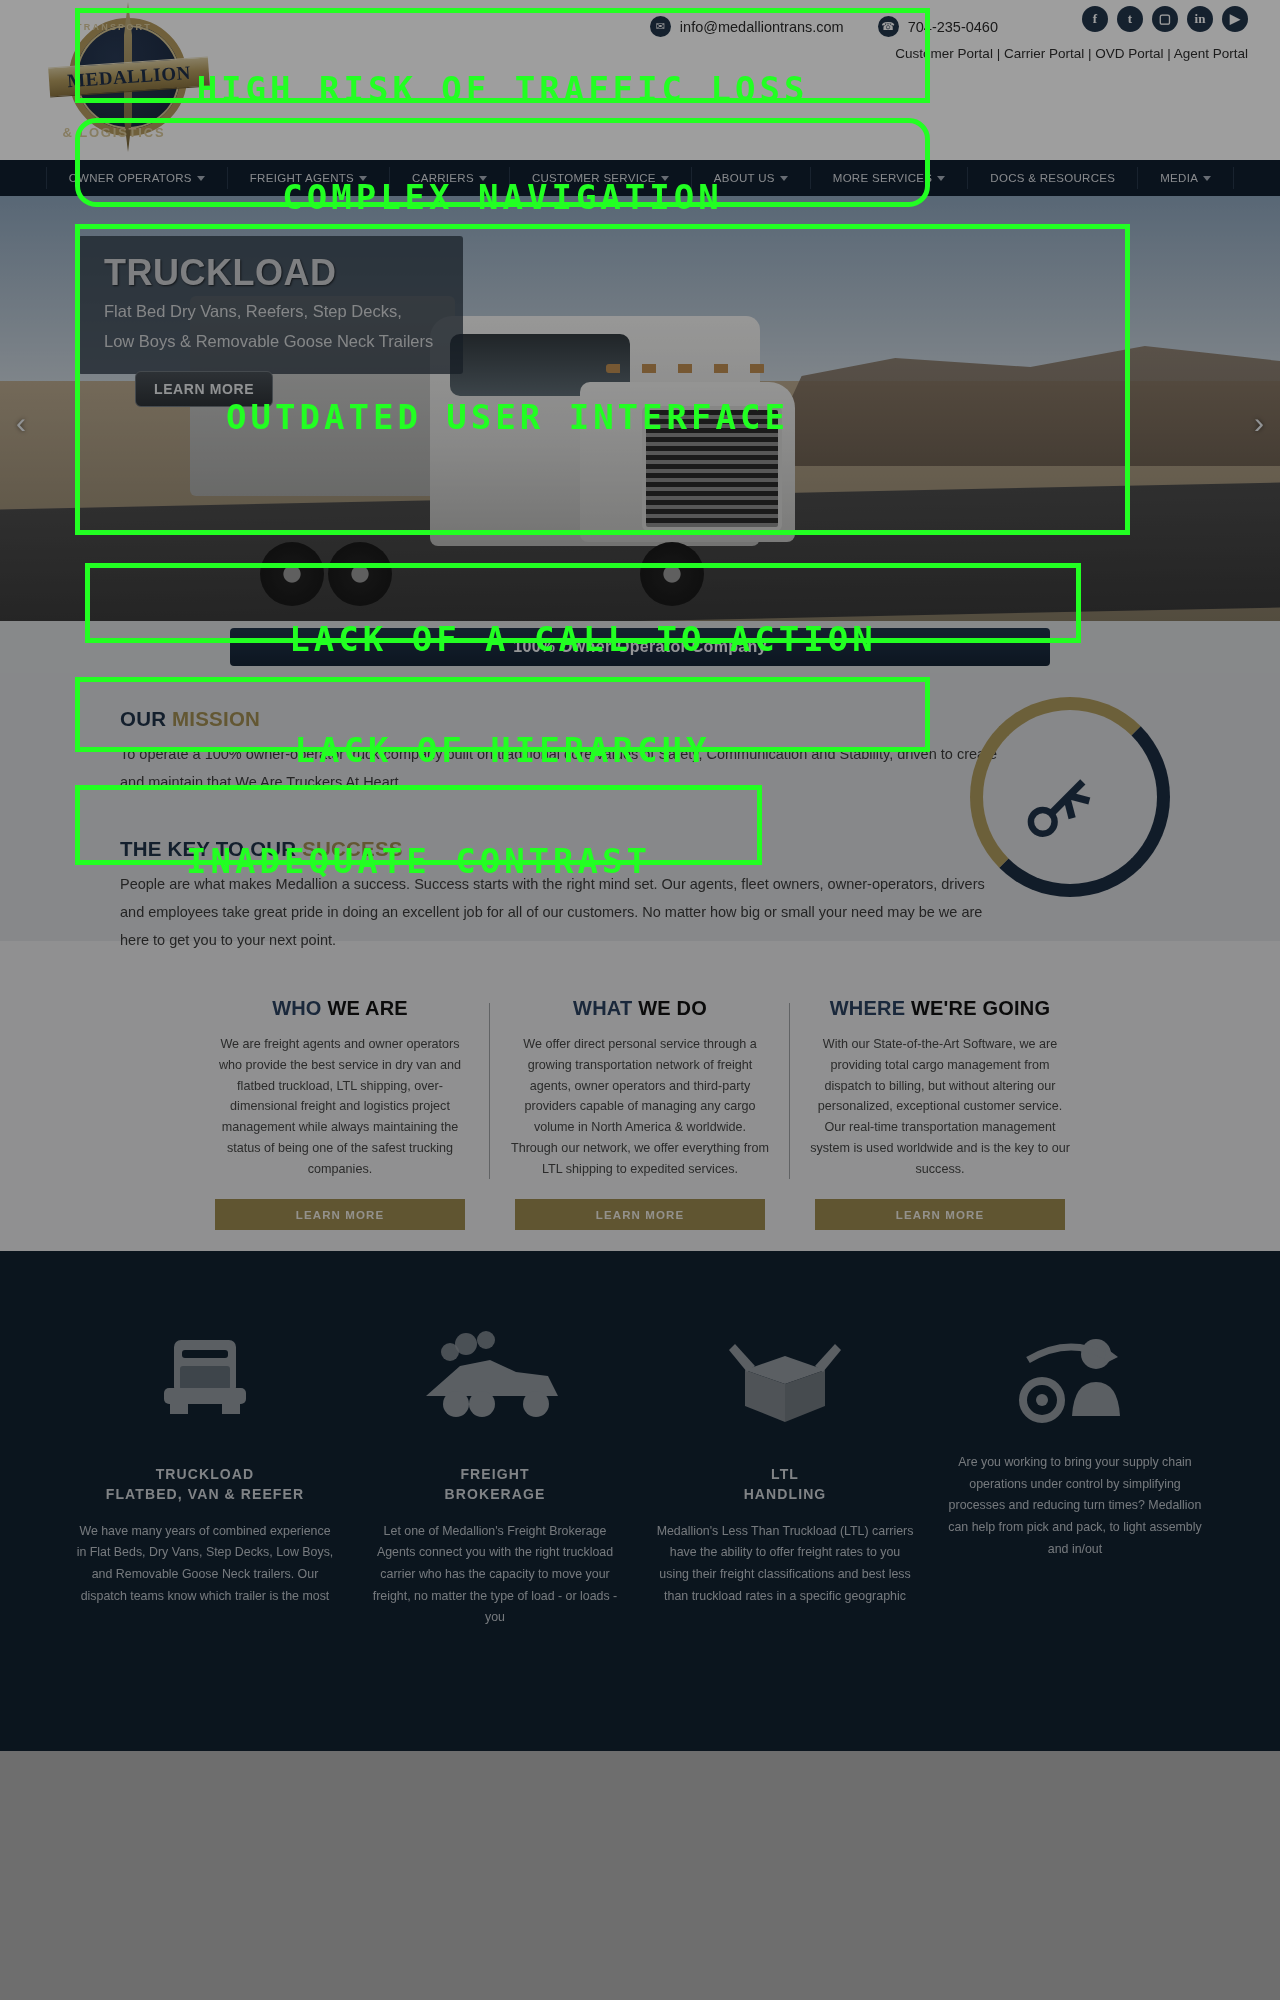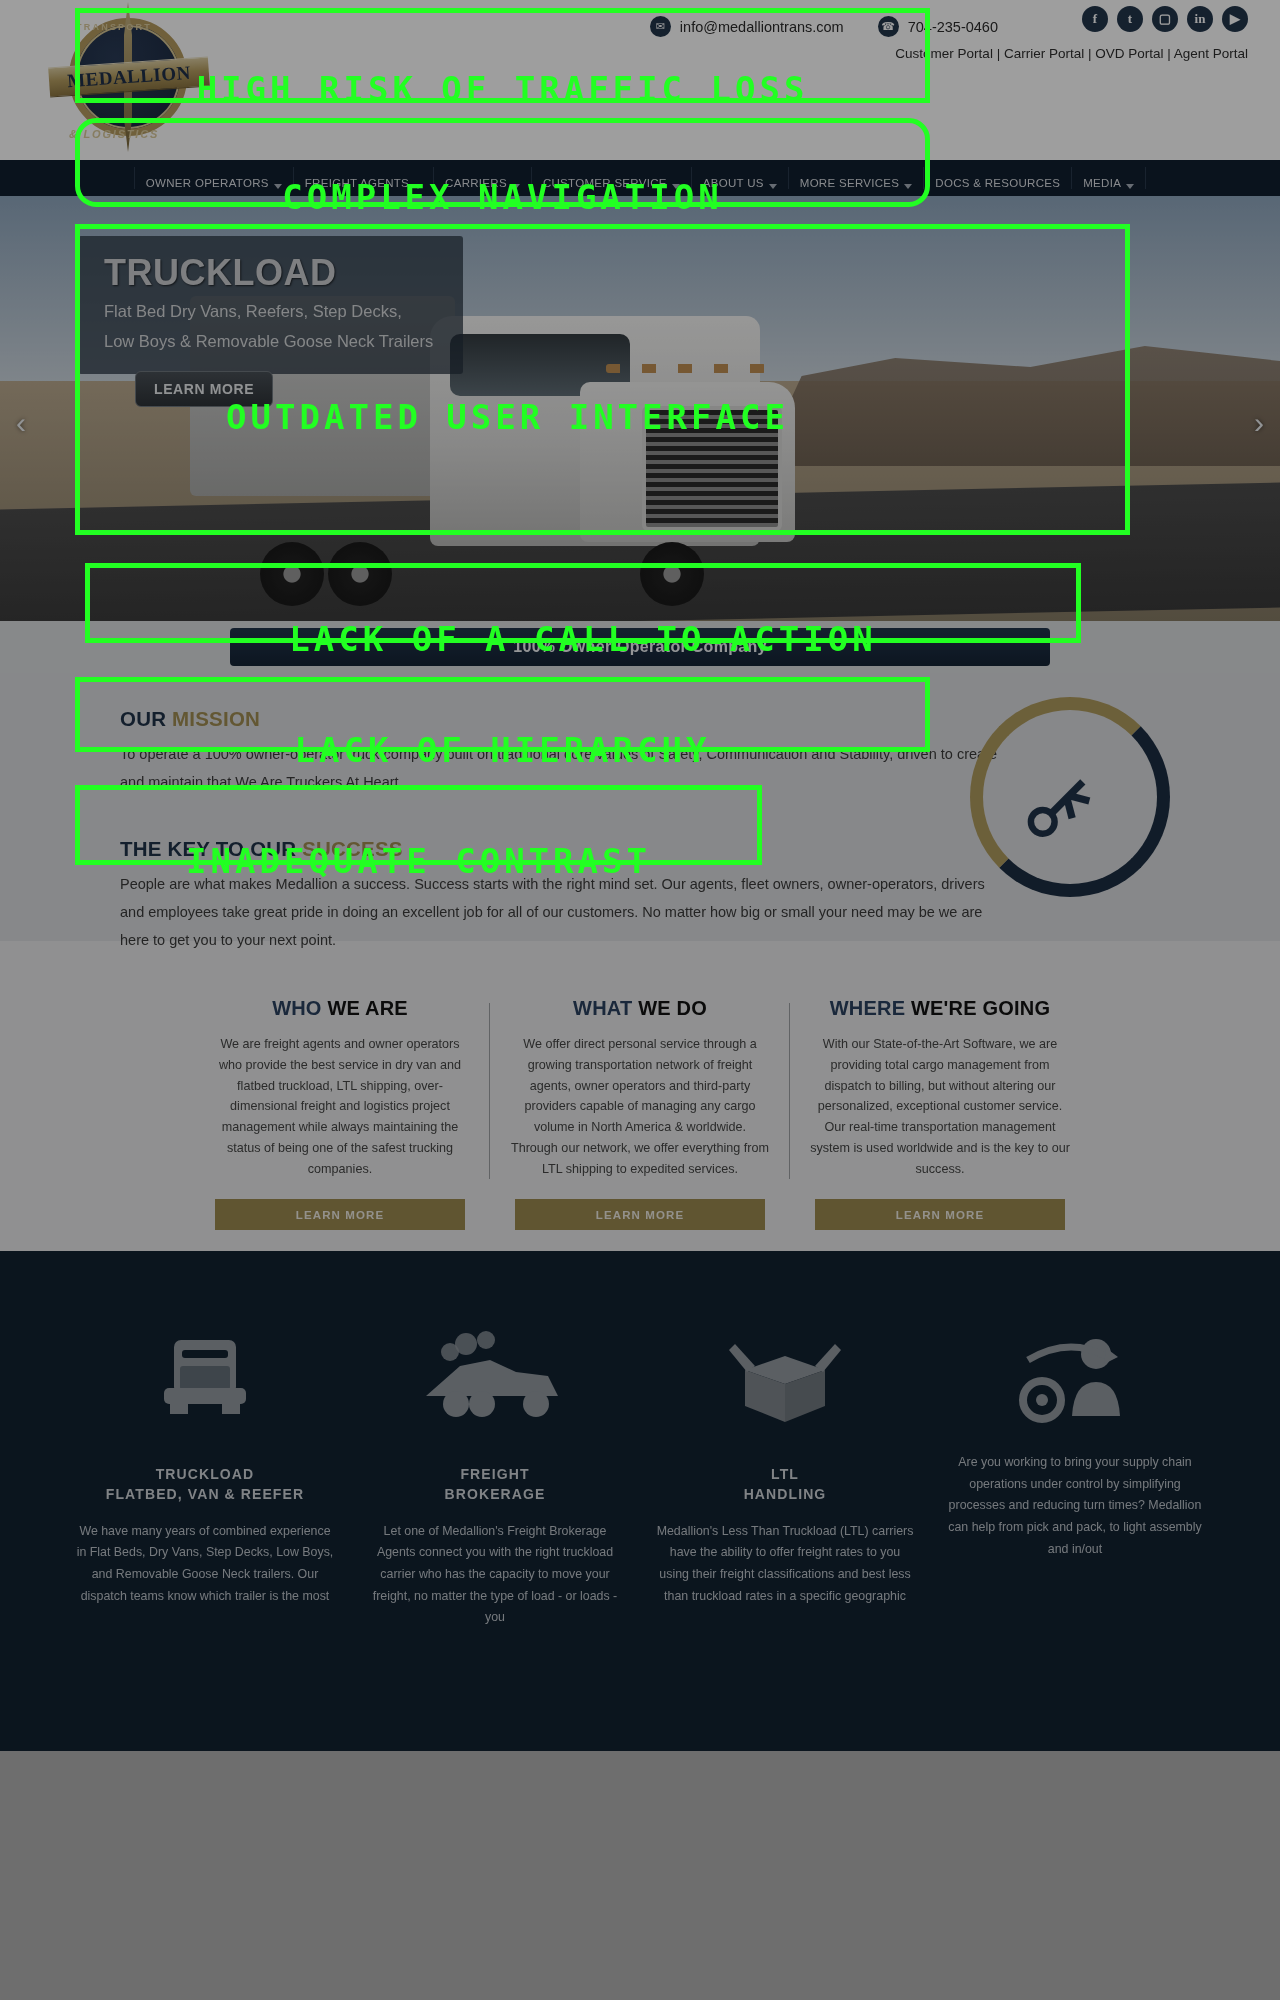--- a/index.html
+++ b/index.html
@@ -37,22 +37,22 @@
     border: 7px solid #c8992f;
     box-shadow: 0 0 0 2px #e3c469 inset;
   }
   .logo-top-txt {
     position: absolute; left: 0; top: 18px; width: 118px;
     text-align: center; color: #e6c978; font-size: 9px;
     letter-spacing: 2.2px; font-weight: bold;
   }
   .logo-bot-txt {
     position: absolute; left: 0; bottom: 12px; width: 118px;
-    text-align: center; color: #e6c978; font-size: 11px;
-    letter-spacing: 1.8px; font-weight: bold; font-style: italic;
+    text-align: center; color: #e6c978; font-size: 13px;
+    letter-spacing: 1.8px; font-weight: bold;
   }
   .logo-banner {
     position: absolute; left: -6px; top: 58px;
     width: 160px; height: 30px;
     background: linear-gradient(180deg,#e8cd7d 0%, #c79c2e 45%, #9d7417 100%);
     border-top: 1px solid #f3e3ae; border-bottom: 1px solid #7d5a0c;
     transform: rotate(-4deg);
     display: flex; align-items: center; justify-content: center;
   }
   .logo-banner span {
@@ -93,21 +93,21 @@
   }
 
   
   .navbar {
     height: 36px; background: #06203f;
     display: flex; align-items: center; justify-content: center;
   }
   .navinner { display: flex; align-items: stretch; height: 22px; }
   .navitem {
     color: #d8dee6; font-size: 11.5px; letter-spacing: .3px;
-    padding: 0 11px; display: flex; align-items: flex-end; gap: 5px;
+    padding: 0 22px; display: flex; align-items: center; gap: 5px;
     border-right: 1px solid #1d3a5c; white-space: nowrap;
   }
   .navitem:first-child { border-left: 1px solid #1d3a5c; }
   .caret {
     width: 0; height: 0; border-left: 4px solid transparent;
     border-right: 4px solid transparent; border-top: 5px solid #9fb0c2;
   }
 
   
   .hero {

